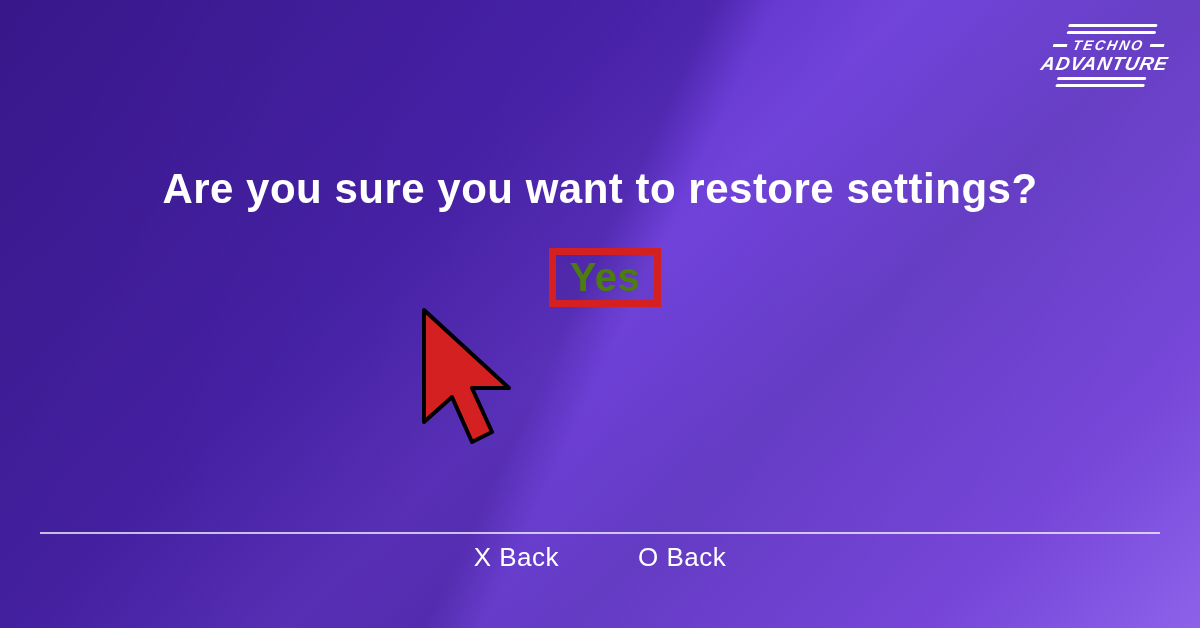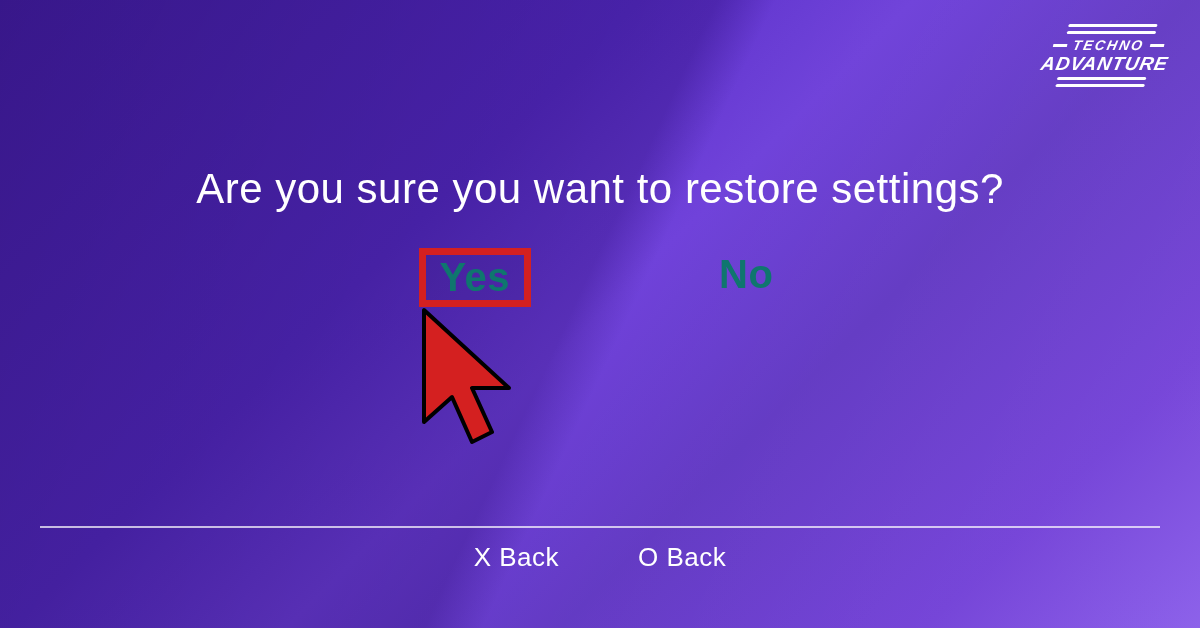--- a/index.html
+++ b/index.html
@@ -28,36 +28,36 @@
       height: 100%;
     }
     .title {
       position: absolute;
       top: 165px;
       left: 0;
       right: 0;
       text-align: center;
       color: #ffffff;
       font-size: 42px;
-      font-weight: normal;
+      font-weight: bold;
       letter-spacing: 0.5px;
       padding: 0 80px;
     }
     .options {
       position: absolute;
       top: 248px;
       left: 0;
       right: 0;
       display: flex;
       justify-content: center;
       gap: 170px;
       padding-left: 10px;
     }
     .option {
-      color: #0f766e;
+      color: #4d7c0f;
       font-size: 40px;
       font-weight: bold;
       padding: 4px 18px;
       letter-spacing: 0.5px;
     }
     .option.selected {
       border: 7px solid #d42020;
       padding: 0px 14px;
       background: rgba(0,0,0,0.05);
     }
@@ -71,21 +71,21 @@
     }
     .footer {
       position: absolute;
       bottom: 55px;
       left: 40px;
       right: 40px;
       border-top: 2px solid rgba(255,255,255,0.7);
       display: flex;
       justify-content: center;
       gap: 79px;
-      padding-top: 14px;
+      padding-top: 8px;
     }
     .hint {
       color: #ffffff;
       font-size: 26px;
       font-weight: 500;
       letter-spacing: 0.5px;
     }
     .logo {
       position: absolute;
       top: 20px;
@@ -147,21 +147,20 @@
     </div>
     <div class="logo-text-2">ADVANTURE</div>
     <div class="logo-line short"></div>
     <div class="logo-line short"></div>
   </div>
 
   <div class="title">Are you sure you want to restore settings?</div>
 
   <div class="options">
     <div class="option selected">Yes</div>
-    <div class="option">No</div>
   </div>
 
   <svg class="cursor" viewBox="0 0 110 170">
     <path d="M 10 8 L 10 120 L 38 95 L 58 140 L 78 130 L 58 86 L 95 86 Z" fill="#d42020" stroke="#000000" stroke-width="4" stroke-linejoin="round"></path>
   </svg>
 
   <div class="footer">
     <div class="hint">X Back</div>
     <div class="hint">O Back</div>
   </div>

